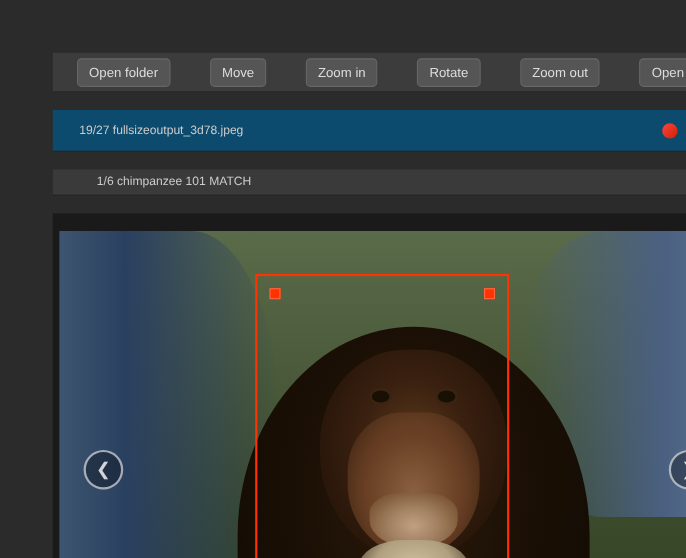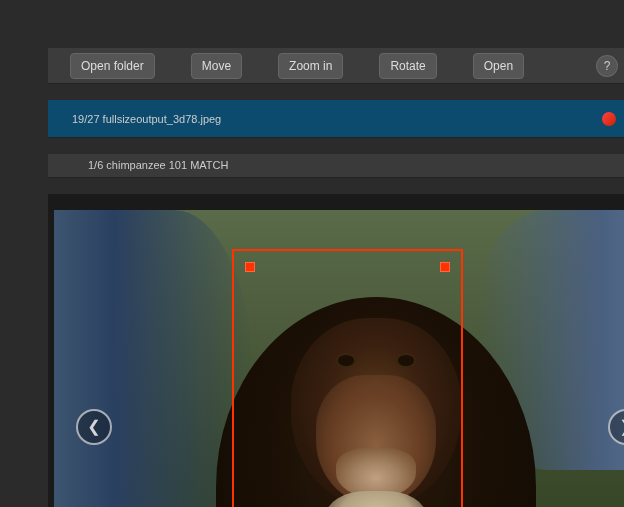--- a/index.html
+++ b/index.html
@@ -257,20 +257,21 @@
 
   </style>
 </head>
 <body>
 
 <div id="toolbar">
   <button class="toolbar-btn">Open folder</button>
   <button class="toolbar-btn">Move</button>
   <button class="toolbar-btn">Zoom in</button>
   <button class="toolbar-btn">Rotate</button>
+  <button class="toolbar-btn">Zoom out</button>
   <button class="toolbar-btn">Open</button>
   <div class="toolbar-spacer"></div>
   <div class="help-btn">?</div>
 </div>
 
 <div id="statusbar">
   <span id="file-info">19/27 fullsizeoutput_3d78.jpeg</span>
   <div class="indicator-dot"></div>
 </div>
 <div style="background:#3a3a3a; padding: 1px 8px 4px 24px; border-bottom:1px solid #222;">

